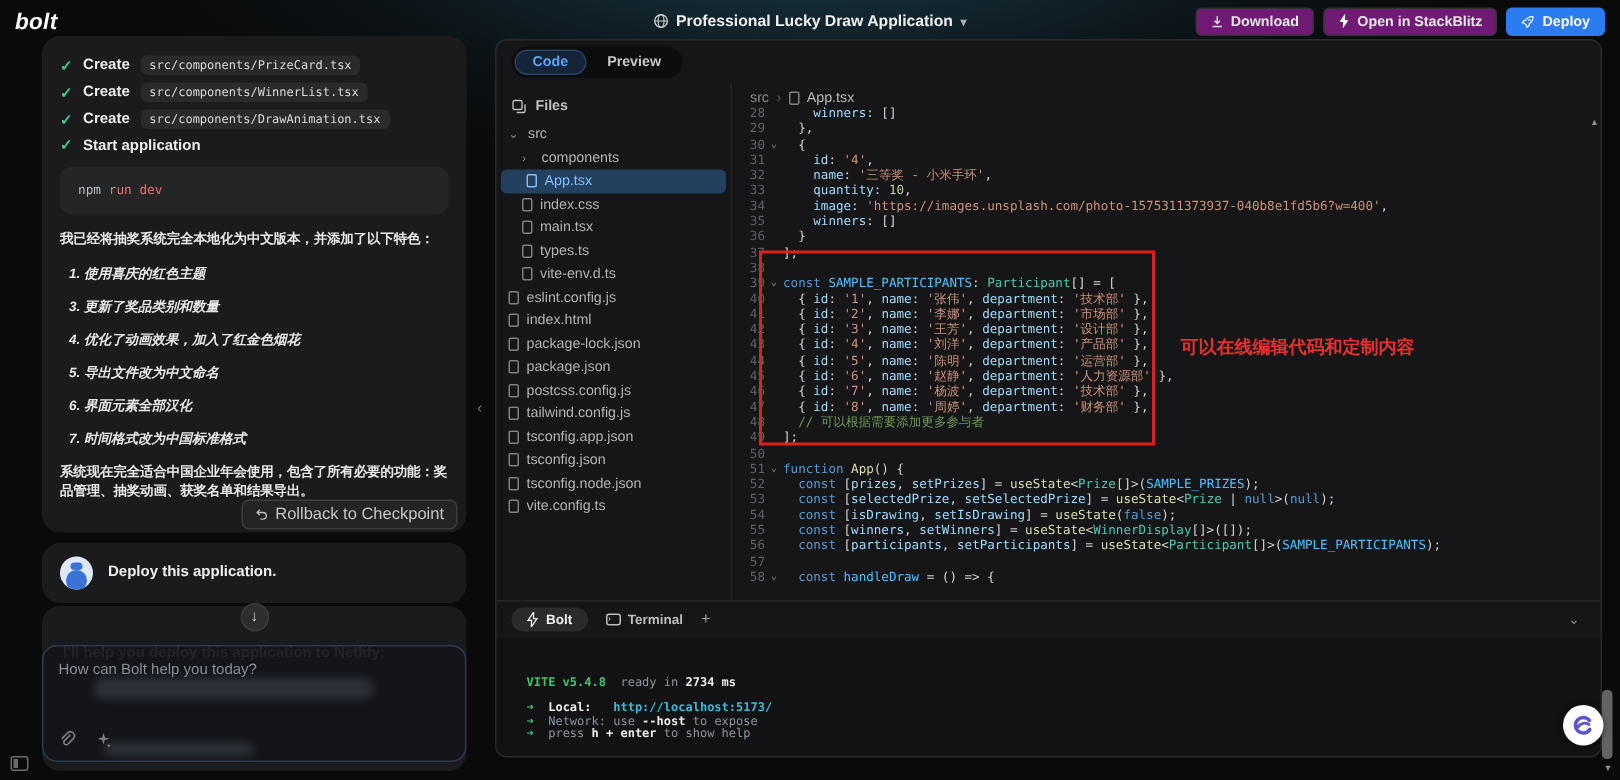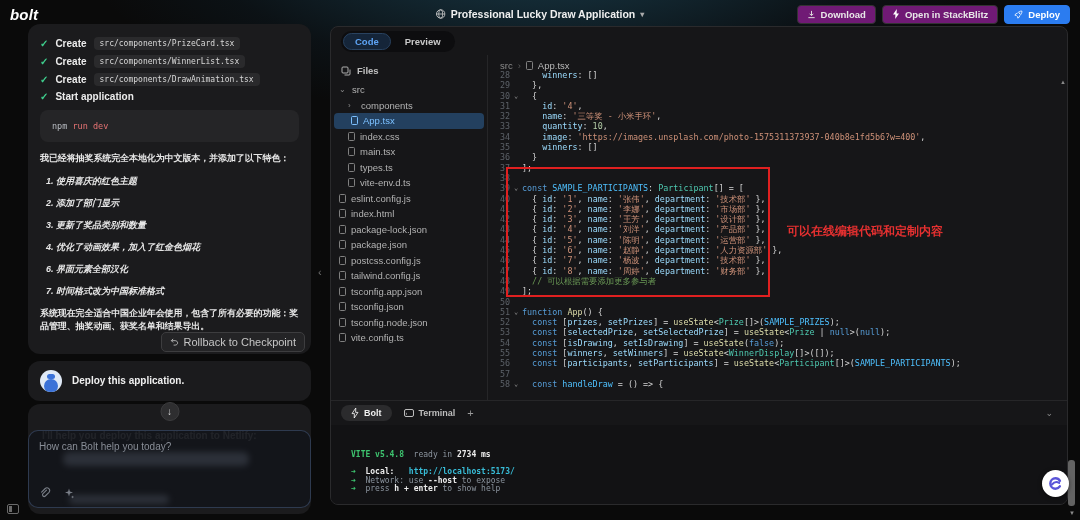--- a/index.html
+++ b/index.html
@@ -154,23 +154,23 @@
         </div>
         <div class="task-row">
           <span class="chk">✓</span>
           <span>Start application</span>
         </div>
       </div>
     <div class="cmdblock mono" id="cmd-block"><span class="cmd-npm">npm </span><span class="cmd-args">run dev</span></div>
     <div class="zh">我已经将抽奖系统完全本地化为中文版本，并添加了以下特色：</div>
     <ol class="feat-list" id="feat-list">
         <li>1. 使用喜庆的红色主题</li>
-        <li>2. 添加了部门显示</li>
         <li>3. 更新了奖品类别和数量</li>
         <li>4. 优化了动画效果，加入了红金色烟花</li>
+        <li>5. 导出文件改为中文命名</li>
         <li>6. 界面元素全部汉化</li>
         <li>7. 时间格式改为中国标准格式</li>
       </ol>
     <div class="zh">系统现在完全适合中国企业年会使用，包含了所有必要的功能：奖品管理、抽奖动画、获奖名单和结果导出。</div>
     <button class="rollback">
       <svg class="icon-svg" width="9" height="8" viewBox="0 0 10 9">
           <path d="M3.5 1 1.5 3l2 2M1.5 3h4.2c1.6 0 2.8 1.1 2.8 2.5S7.3 8 5.7 8H4" stroke="#bbb" stroke-width="1" fill="none"></path>
         </svg>
       <span>Rollback to Checkpoint</span>
     </button>

